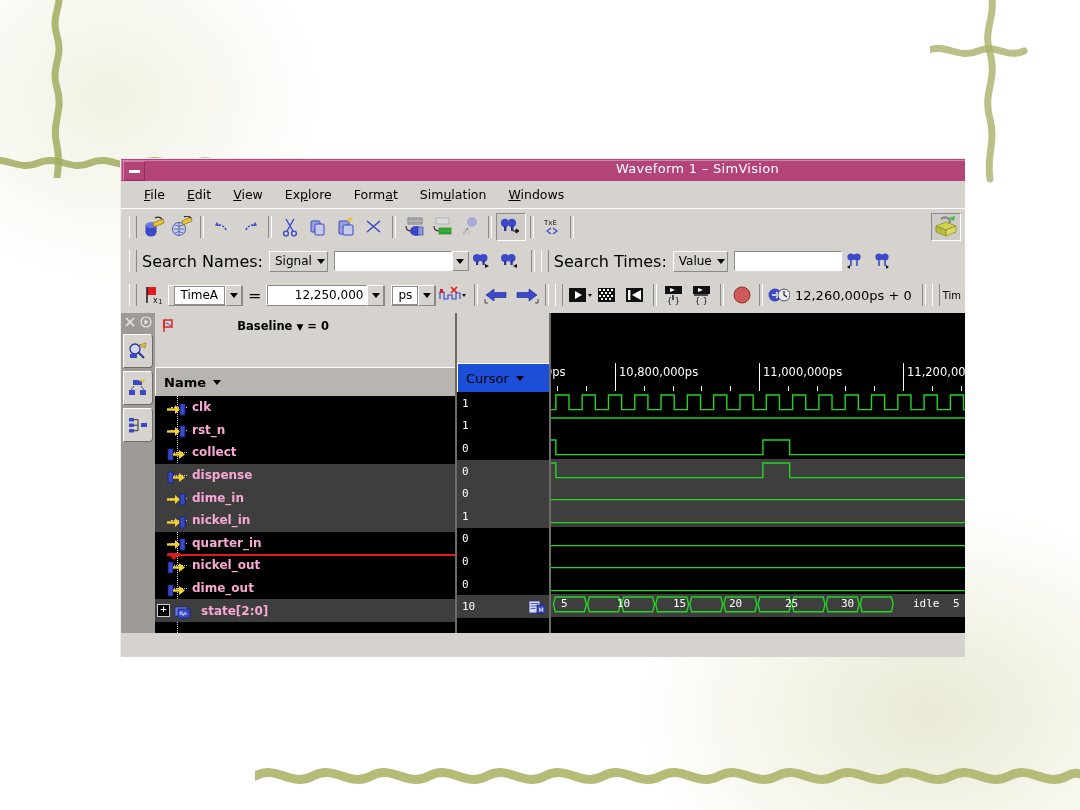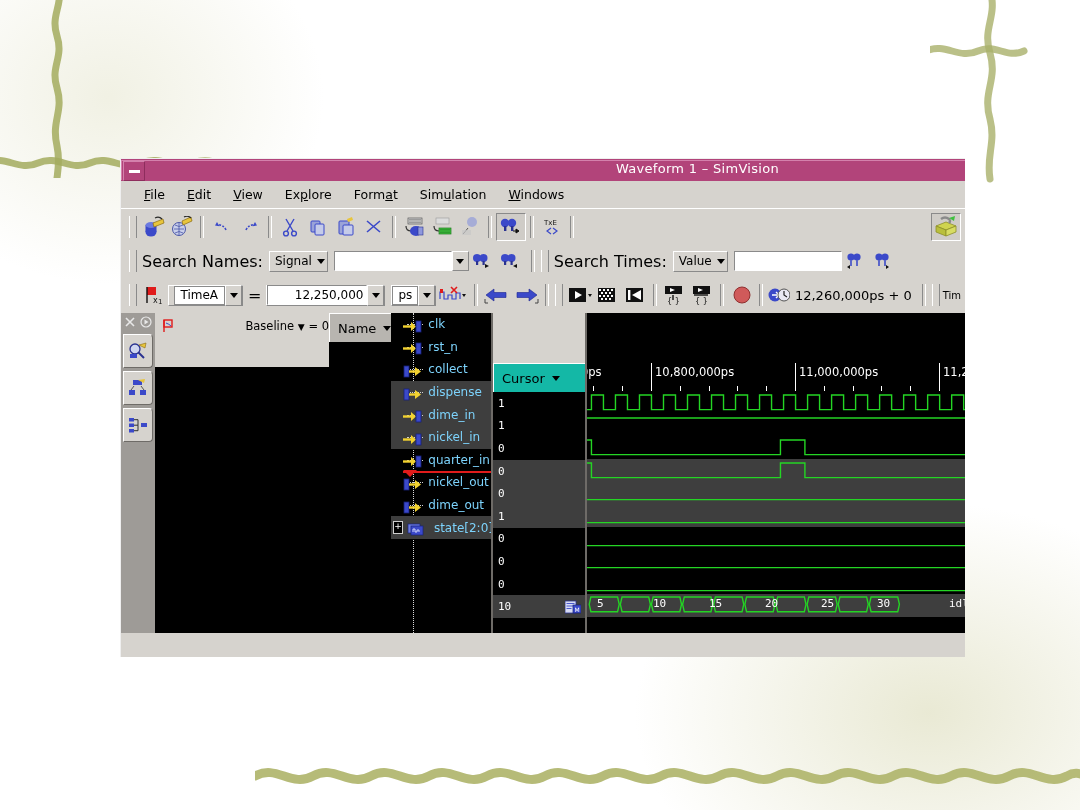--- a/index.html
+++ b/index.html
@@ -77,44 +77,44 @@
 
   
   #main{display:flex;height:320px;background:#000;}
   #left-rail{width:34px;background:#9e9b97;display:flex;flex-direction:column;align-items:center;
     padding-top:0;}
   #rail-top{height:18px;width:34px;display:flex;align-items:center;justify-content:center;gap:4px;
     background:#9e9b97;}
   .rail-btn{width:28px;height:32px;margin-top:3px;background:#d6d3ce;
     border:1px solid #ffffff;border-right-color:#6e6b67;border-bottom-color:#6e6b67;
     display:flex;align-items:center;justify-content:center;border-radius:0 4px 4px 0;}
-  #names-pane{width:336px;background:#000;display:flex;flex-direction:row;}
+  #names-pane{width:300px;background:#000;display:flex;flex-direction:column;font-weight:bold;}
   #info-strip{height:50px;background:#d6d3ce;padding:4px 0 0 4px;font-size:11.5px;color:#000;}
   .info-line{display:flex;align-items:center;height:17px;}
   .info-ico{width:18px;height:16px;margin-right:2px;display:flex;align-items:center;justify-content:center;}
   #col-head{height:28px;background:#b8b5b0;display:flex;align-items:center;
     border-top:1px solid #ffffff;border-left:1px solid #ffffff;}
   .colhdr{font-size:13px;color:#000;display:flex;align-items:center;padding-left:8px;}
   .colhdr .arw{margin-left:7px;width:0;height:0;border-left:4px solid transparent;
     border-right:4px solid transparent;border-top:5px solid #000;}
   #names-body{flex:1;background:#000;position:relative;overflow:hidden;}
   .srow{height:22.6px;display:flex;align-items:center;position:relative;padding-left:12px;}
   .srow.alt{background:#3e3e3e;}
   .srow.bus{background:#3e3e3e;}
   .tree-dash{position:absolute;left:16px;width:16px;border-top:1px dotted #cfcfcf;top:50%;}
   .sig-ico{width:19px;height:13px;margin-right:6px;flex:0 0 auto;position:relative;z-index:2;}
-  .sig-name{font-size:12px;color:#7dd3fc;font-family:"DejaVu Sans",sans-serif;}
+  .sig-name{font-size:12px;color:#f9a8d4;font-family:"DejaVu Sans",sans-serif;}
   #vline{position:absolute;left:22px;top:0;bottom:0;border-left:1px dotted #d8d8d8;}
   #insert-marker{position:absolute;left:12px;right:0;height:0;border-top:2px solid #e01b1b;z-index:6;}
   #insert-marker::before{content:"";position:absolute;left:0;top:-3px;
     border-left:7px solid transparent;border-right:7px solid transparent;border-top:7px solid #e01b1b;}
   
   #cursor-pane{width:92px;background:#000;display:flex;flex-direction:column;
     border-left:2px solid #6e6b67;}
-  #cursor-head{height:28px;background:#14b8a6;display:flex;align-items:center;
+  #cursor-head{height:28px;background:#1d4ed8;display:flex;align-items:center;
     border-top:1px solid #ffffff;border-left:1px solid #ffffff;}
   #cursor-body{flex:1;background:#000;}
   .vrow{height:22.6px;display:flex;align-items:center;padding-left:5px;position:relative;}
   .vrow.alt{background:#3e3e3e;}
   .vval{font-size:11px;color:#ffffff;font-family:"DejaVu Sans Mono","Liberation Mono",monospace;}
   
   #wave-pane{flex:1;background:#000;display:flex;flex-direction:column;position:relative;
     border-left:2px solid #6e6b67;}
   #wave-top{height:50px;background:#000;}
   #ruler{height:28px;background:#000;position:relative;overflow:hidden;}

